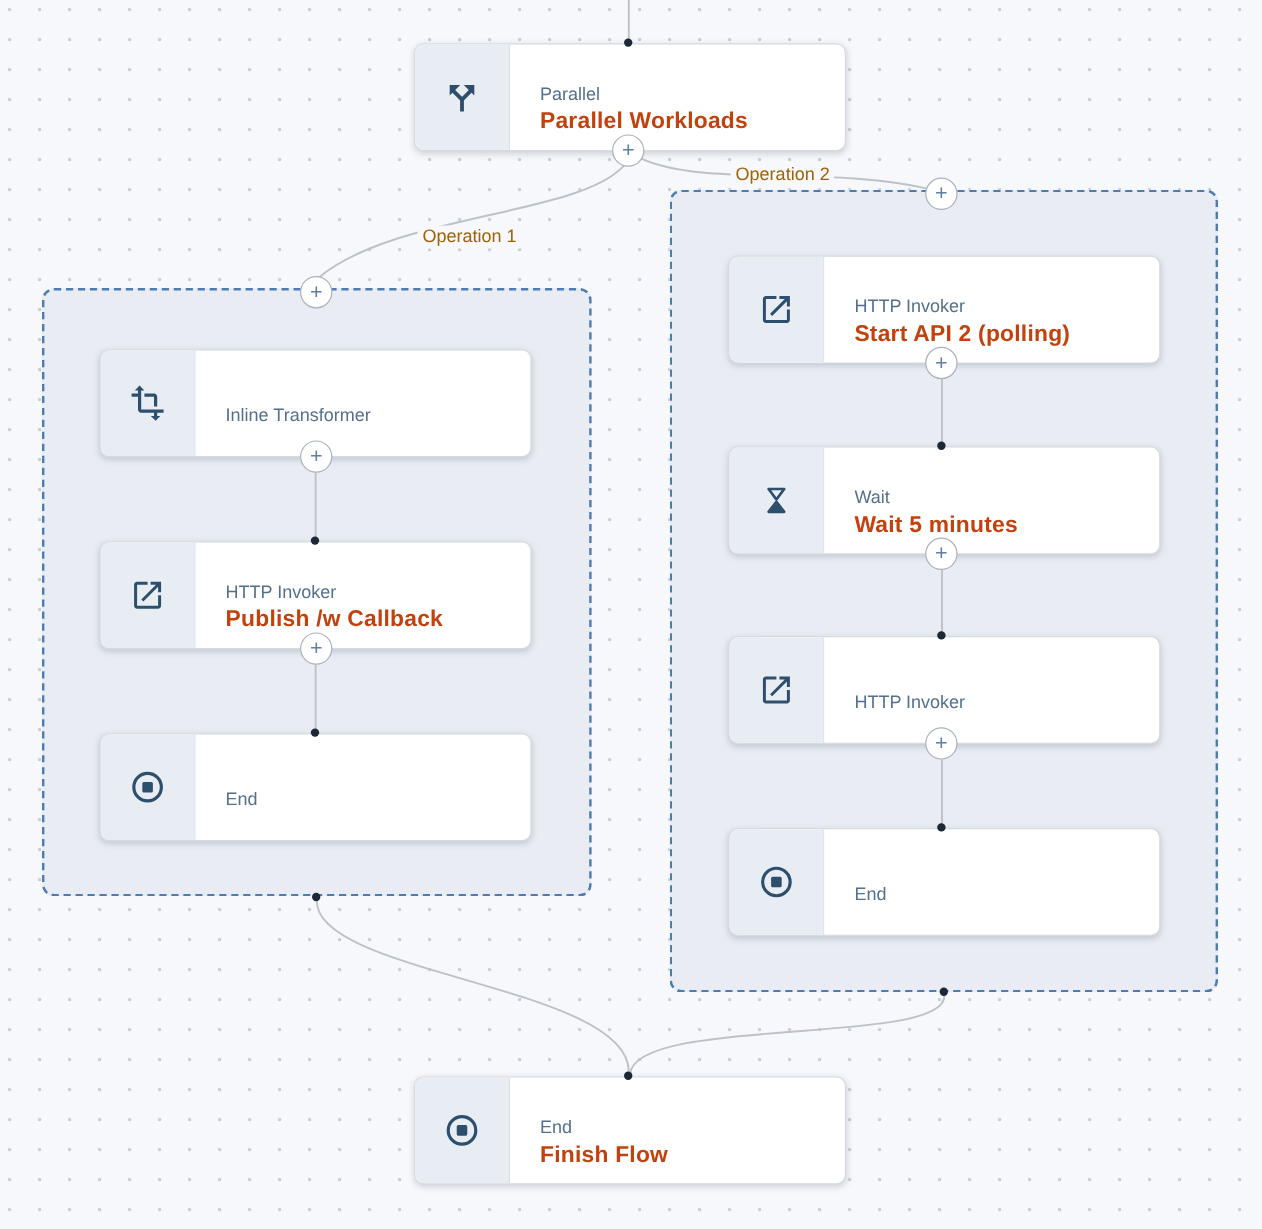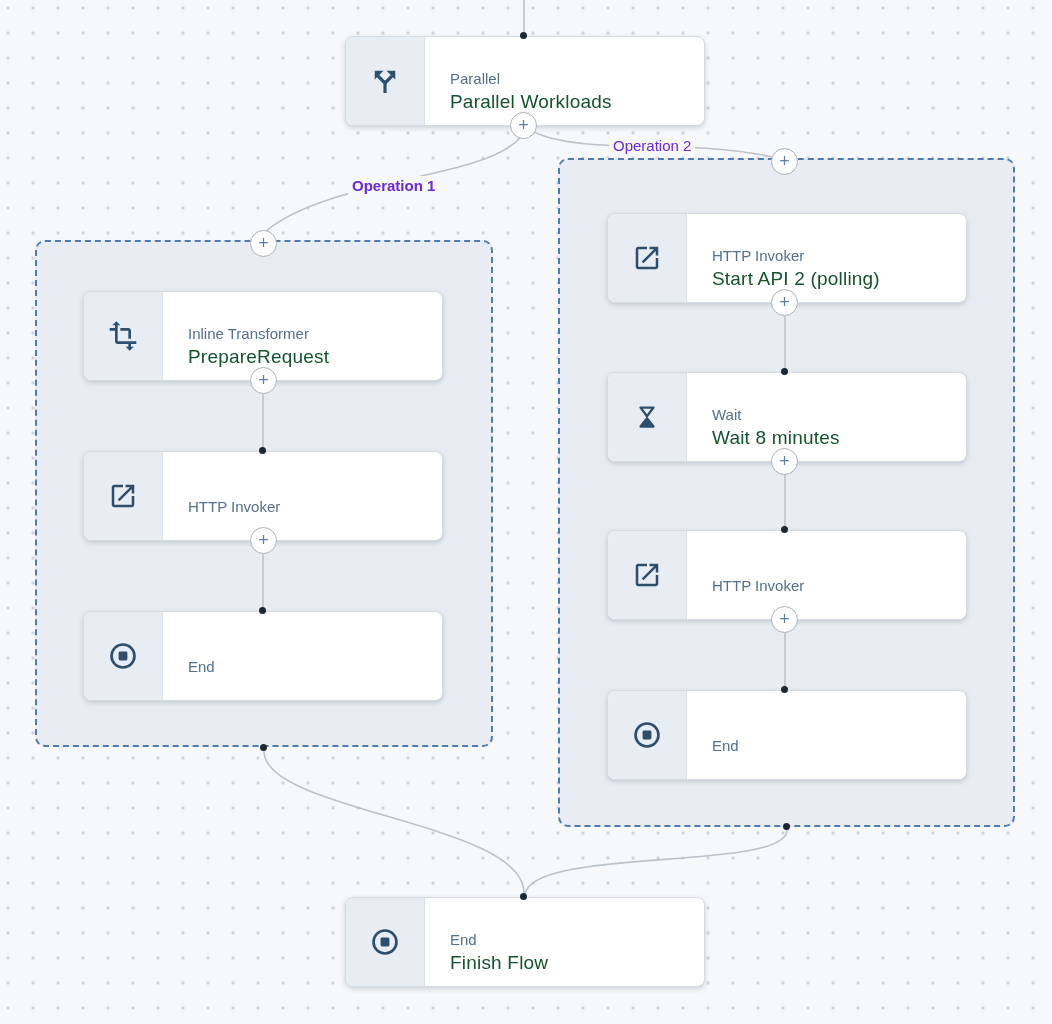--- a/index.html
+++ b/index.html
@@ -22,30 +22,30 @@
     background:#ffffff;border:1px solid #d6dae1;border-radius:8px;
     box-shadow:0 2px 5px rgba(110,120,140,.30);
     display:flex;align-items:stretch;
   }
   .iconbox{
     width:78px;flex:0 0 78px;background:#e8edf3;border-right:1px solid #dbe0e6;
     border-radius:7px 0 0 7px;display:flex;align-items:center;justify-content:center;
   }
   .nbody{flex:1;display:flex;flex-direction:column;justify-content:center;padding-left:25px;gap:6px;margin-top:20px;}
   .ntype{font-size:15px;color:#54708c;line-height:1;}
-  .nname{font-size:19px;font-weight:400;color:#14532d;line-height:1;letter-spacing:.2px;}
+  .nname{font-size:19px;font-weight:700;color:#c2410c;line-height:1;letter-spacing:.2px;}
   .plus{
     position:absolute;width:27px;height:27px;z-index:5;box-sizing:border-box;
     background:#ffffff;border:1px solid #a9b1bb;border-radius:50%;
     color:#5d7fa8;font-size:18px;line-height:23px;text-align:center;
     font-family:"Liberation Sans",sans-serif;padding:0;cursor:pointer;
   }
   .cdot{position:absolute;width:7px;height:7px;border-radius:50%;background:#1d2836;z-index:6;}
   .oplabel{
-    position:absolute;z-index:4;font-size:15px;color:#6d28d9;
+    position:absolute;z-index:4;font-size:15px;color:#a16207;
     background:#f7f8fb;padding:0 4px;line-height:19px;
   }
   .ic{display:block;}
 </style>
 </head>
 <body>
 
 <div class="canvas">
 
   <div class="branch left"></div>
@@ -84,32 +84,32 @@
   </div>
 
   <div class="node" style="left:83px;top:291px;justify-content:flex-end;">
     <div class="iconbox">
       <svg class="ic" width="32" height="32" viewBox="0 0 24 24">
         <path fill="#2e4e6e" d="M22 18v-2H8V4h2L7 1 4 4h2v2H2v2h4v8c0 1.1.9 2 2 2h8v2h-2l3 3 3-3h-2v-2h4zM10 8h6v6h2V8c0-1.1-.9-2-2-2h-6v2z"></path>
       </svg>
     </div>
     <div class="nbody">
       <div class="ntype">Inline Transformer</div>
-      <div class="nname">PrepareRequest</div>
     </div>
   </div>
 
   <div class="node" style="left:83px;top:451px;">
     <div class="iconbox">
       <svg class="ic" width="30" height="30" viewBox="0 0 24 24">
         <path fill="#2e4e6e" d="M19 19H5V5h7V3H5c-1.11 0-2 .9-2 2v14c0 1.1.89 2 2 2h14c1.1 0 2-.9 2-2v-7h-2v7zM14 3v2h3.59l-9.83 9.83 1.41 1.41L19 6.41V10h2V3h-7z"></path>
       </svg>
     </div>
     <div class="nbody">
       <div class="ntype">HTTP Invoker</div>
+      <div class="nname">Publish /w Callback</div>
     </div>
   </div>
 
   <div class="node" style="left:83px;top:611px;">
     <div class="iconbox">
       <svg class="ic" width="32" height="32" viewBox="0 0 24 24">
         <circle cx="12" cy="12" r="8.6" fill="none" stroke="#2e4e6e" stroke-width="2"></circle>
         <rect x="8.7" y="8.7" width="6.6" height="6.6" rx="1" fill="#2e4e6e"></rect>
       </svg>
     </div>
@@ -132,21 +132,21 @@
 
   <div class="node" style="left:607px;top:372px;">
     <div class="iconbox">
       <svg class="ic" width="30" height="30" viewBox="0 0 24 24">
         <path d="M6.8 4.4h10.4L12 11.4z" fill="none" stroke="#2e4e6e" stroke-width="1.8" stroke-linejoin="round"></path>
         <path d="M12 13l5.2 6.6H6.8z" fill="#2e4e6e" stroke="#2e4e6e" stroke-width="1.8" stroke-linejoin="round"></path>
       </svg>
     </div>
     <div class="nbody">
       <div class="ntype">Wait</div>
-      <div class="nname">Wait 8 minutes</div>
+      <div class="nname">Wait 5 minutes</div>
     </div>
   </div>
 
   <div class="node" style="left:607px;top:530px;">
     <div class="iconbox">
       <svg class="ic" width="30" height="30" viewBox="0 0 24 24">
         <path fill="#2e4e6e" d="M19 19H5V5h7V3H5c-1.11 0-2 .9-2 2v14c0 1.1.89 2 2 2h14c1.1 0 2-.9 2-2v-7h-2v7zM14 3v2h3.59l-9.83 9.83 1.41 1.41L19 6.41V10h2V3h-7z"></path>
       </svg>
     </div>
     <div class="nbody">
@@ -191,16 +191,16 @@
   <div class="cdot" style="left:520px;top:32px;"></div>
   <div class="cdot" style="left:259px;top:447px;"></div>
   <div class="cdot" style="left:259px;top:607px;"></div>
   <div class="cdot" style="left:260px;top:744px;"></div>
   <div class="cdot" style="left:781px;top:368px;"></div>
   <div class="cdot" style="left:781px;top:526px;"></div>
   <div class="cdot" style="left:781px;top:686px;"></div>
   <div class="cdot" style="left:783px;top:823px;"></div>
   <div class="cdot" style="left:520px;top:893px;"></div>
 
-  <div class="oplabel" style="left:348px;top:176px;font-weight:bold;">Operation 1</div>
+  <div class="oplabel" style="left:348px;top:188px;">Operation 1</div>
   <div class="oplabel" style="left:609px;top:136px;">Operation 2</div>
 
 </div>
 
 </body></html>

